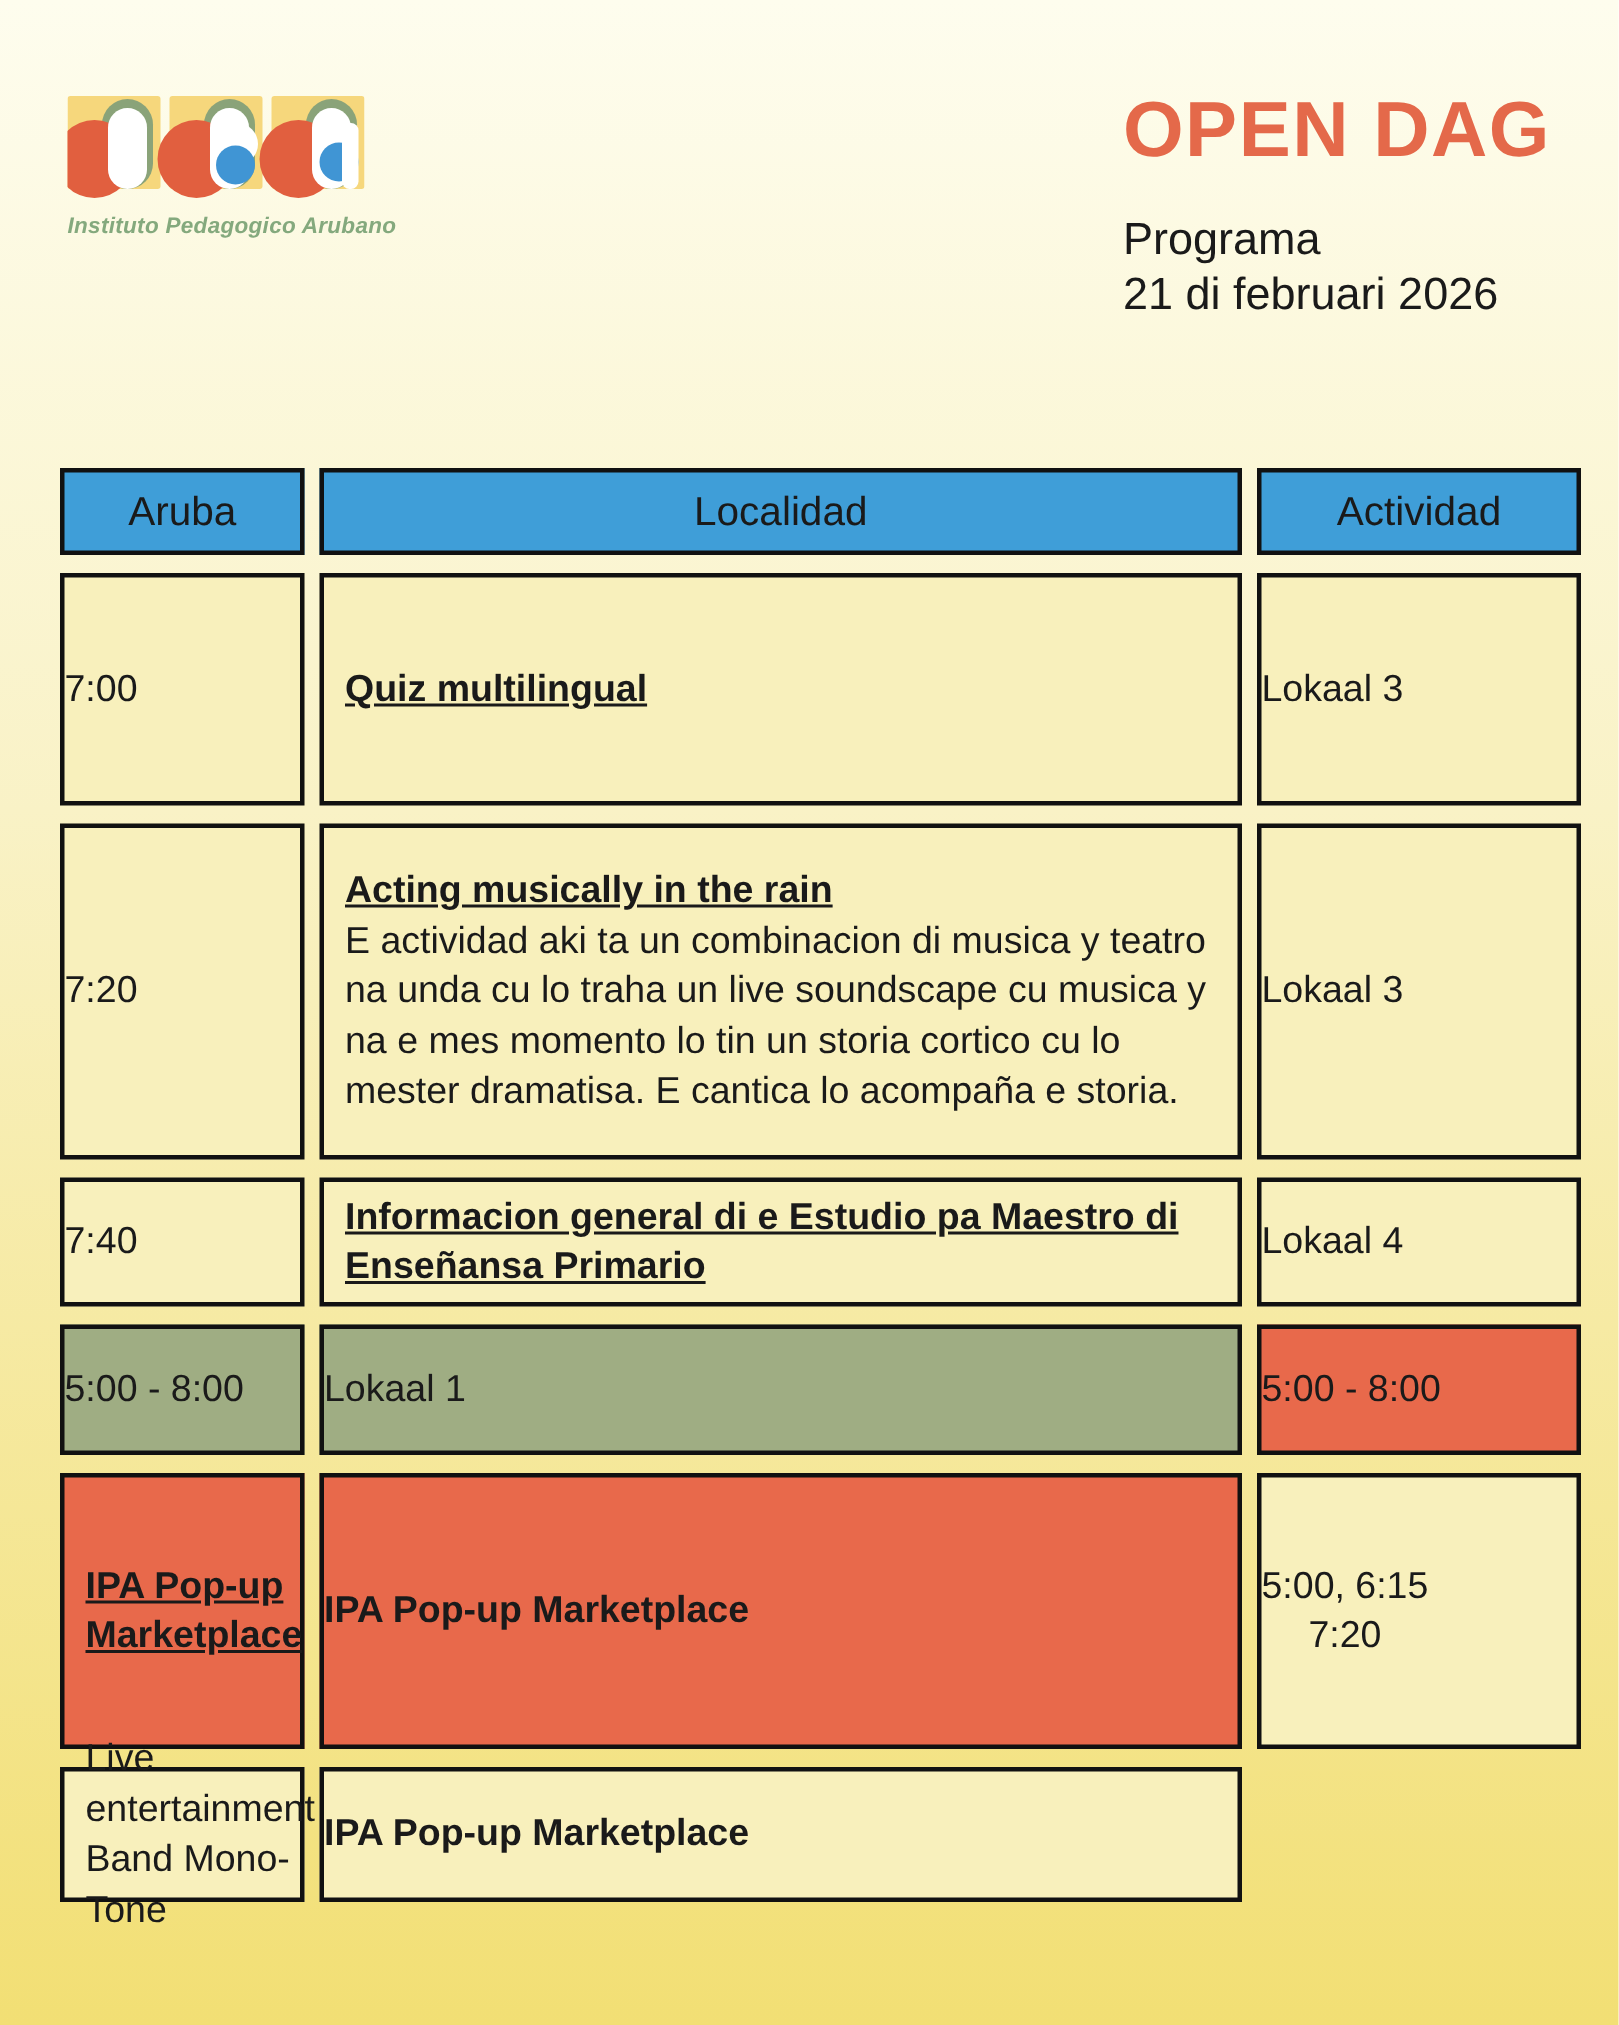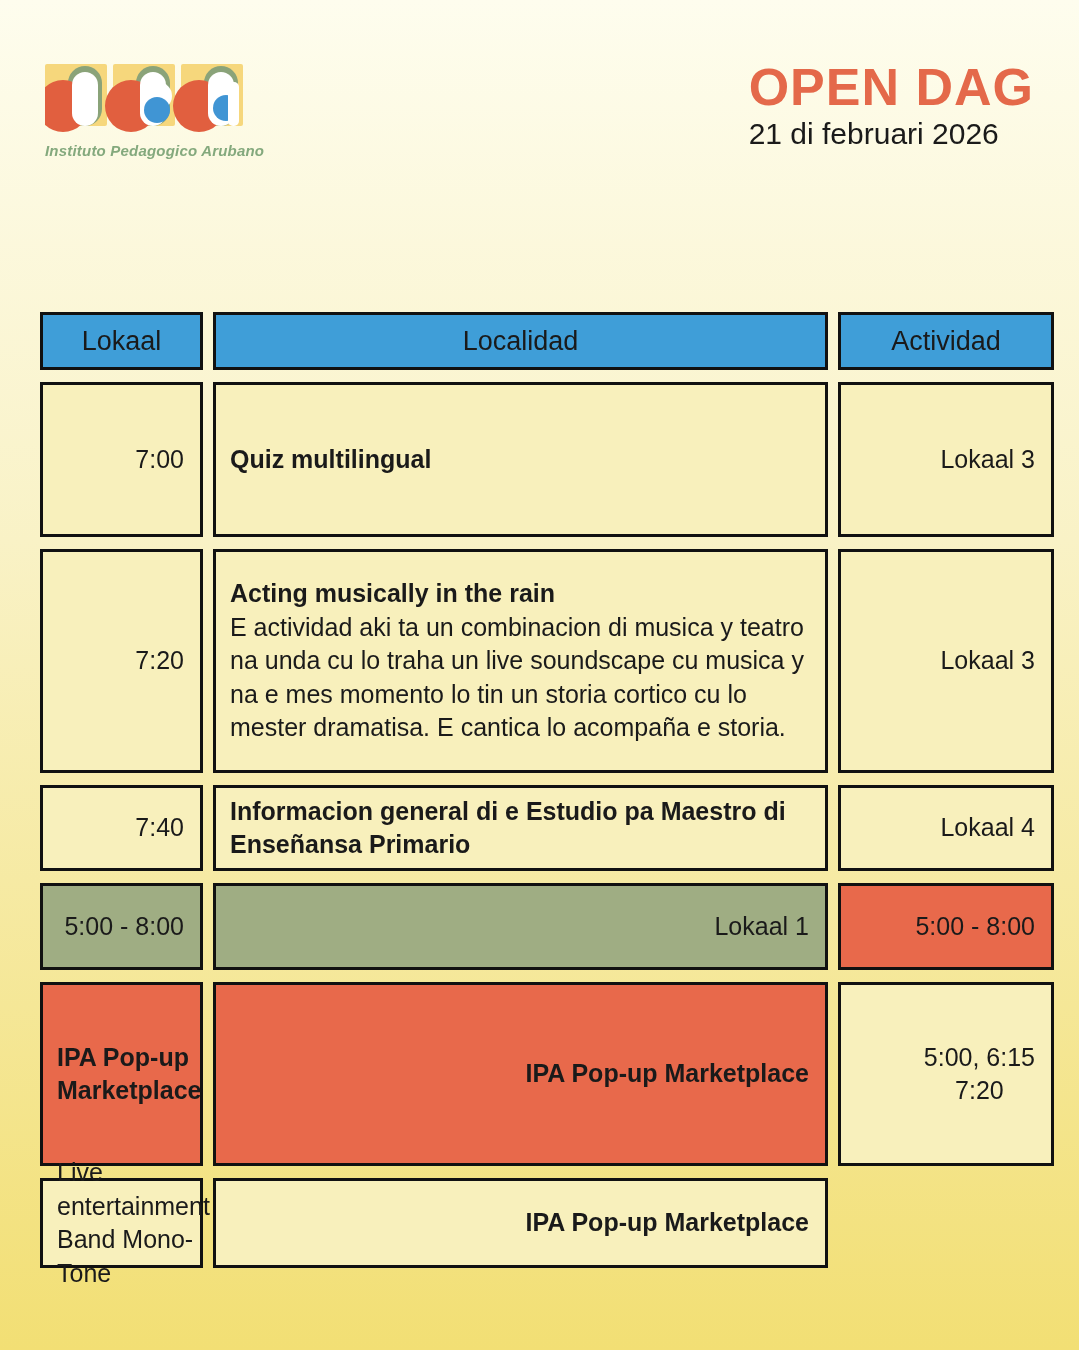--- a/index.html
+++ b/index.html
@@ -48,30 +48,30 @@
     grid-template-columns:163px 615px 216px;
     grid-template-rows:58px 155px 224px 86px 87px 184px 90px;
     gap:12px 10px;
   }
   .cell{
     border:3px solid var(--c-border);
     background:var(--c-cell-yellow);
     display:flex;flex-direction:column;justify-content:center;
     font-size:25px;line-height:1.34;
   }
-  .cell.center{align-items:flex-end;text-align:center;padding:4px 16px;}
+  .cell.center{align-items:flex-start;text-align:center;padding:4px 0;}
   .cell.activity{align-items:flex-start;text-align:left;padding:10px 12px 10px 14px;}
   .cell.head{
     background:var(--c-header-blue);
     align-items:center;justify-content:center;
     font-size:27px;font-weight:500;
   }
   .cell.green{background:var(--c-row-green);}
   .cell.orange{background:var(--c-row-orange);}
-  .act-title{font-weight:700;}
+  .act-title{font-weight:700;text-decoration:underline;}
   .act-desc{white-space:pre-line;}
   .time,.loc{white-space:pre-line;}
   .loc-bold{font-weight:700;}
 </style>
 </head>
 <body>
 
 <div class="page">
 
   <div class="logo">
@@ -101,26 +101,27 @@
         <rect x="27" y="10" width="26" height="54" rx="13" fill="#fff"></rect>
         <circle cx="45" cy="46" r="13" fill="#4095d4"></circle>
         <rect x="47" y="20" width="11" height="44" rx="5" fill="#fff"></rect>
       </g>
     </svg>
     <div class="logo-subtitle">Instituto Pedagogico Arubano</div>
   </div>
 
   <div class="title-block">
     <div class="main-title">OPEN DAG</div>
+    <div class="sub-title">Programa</div>
     <div class="date-line">21 di februari 2026</div>
   </div>
 
   <div class="schedule">
 
-    <div class="cell head">Lokaal</div>
+    <div class="cell head">Aruba</div>
     <div class="cell head">Localidad</div>
     <div class="cell head">Actividad</div>
 
     <div class="cell center">
       <span class="time">7:00</span>
       </div>
     <div class="cell activity">
       <span class="act-title">Quiz multilingual</span>
       </div>
     <div class="cell center">

